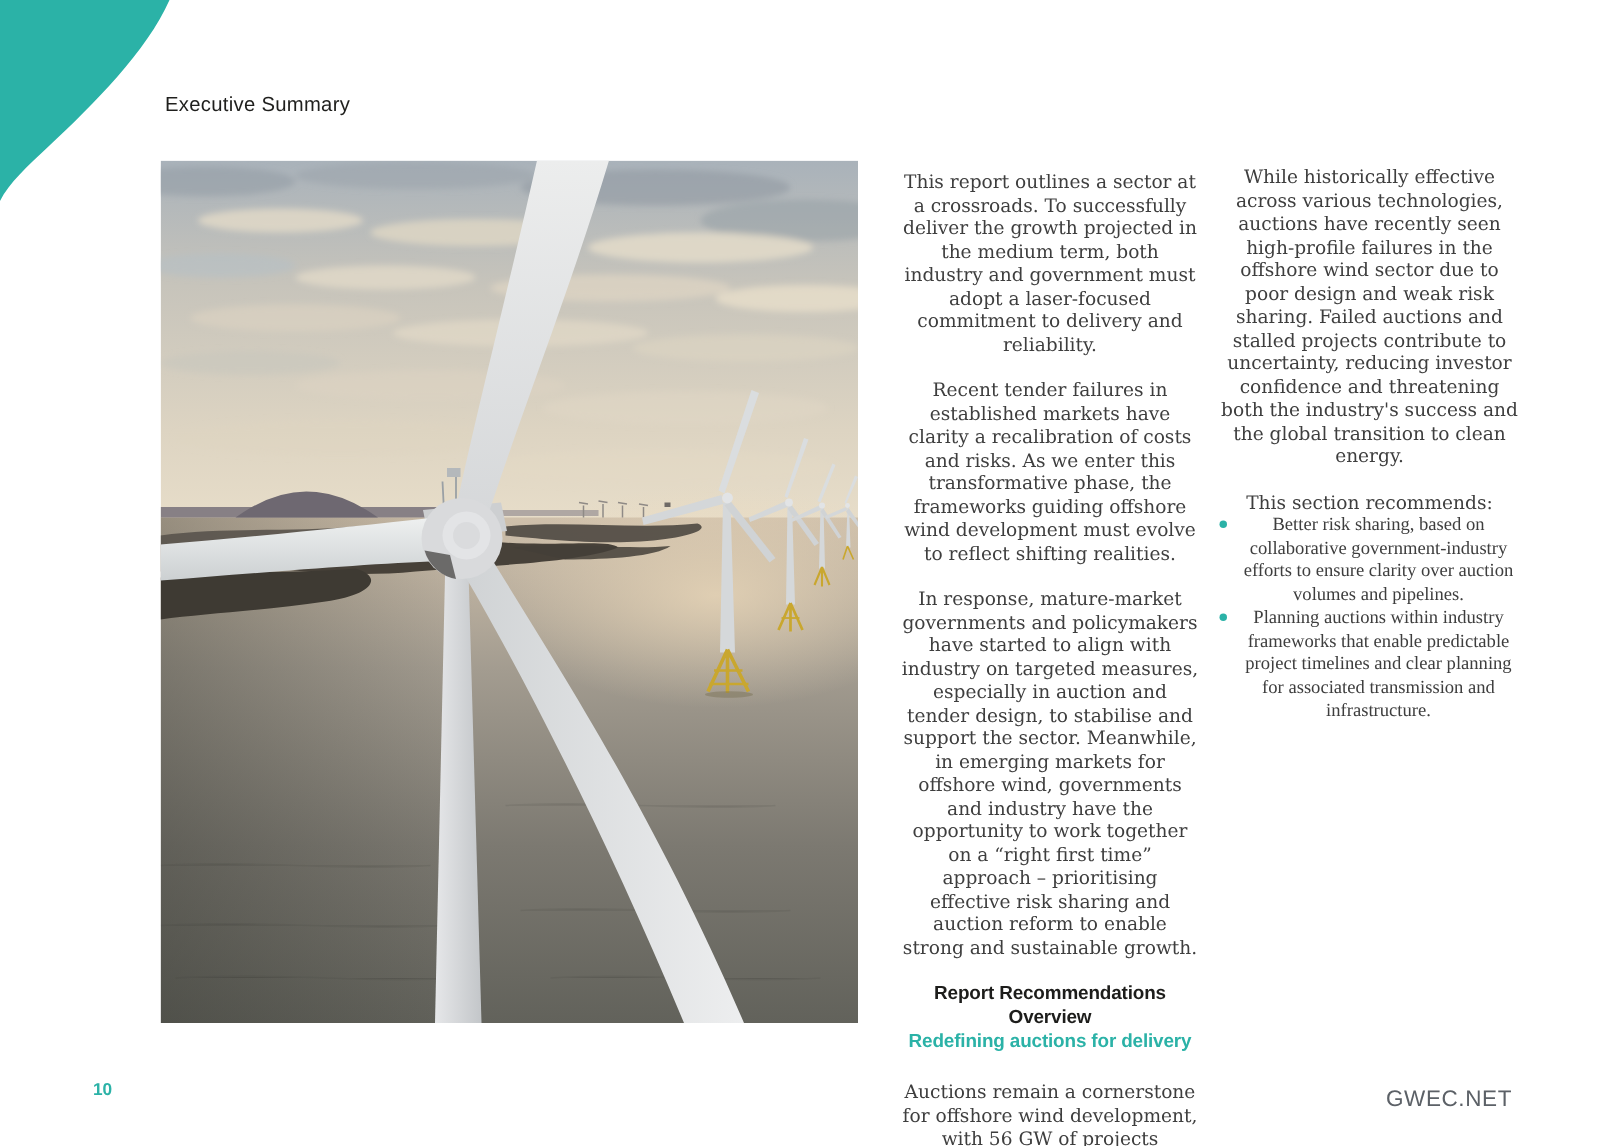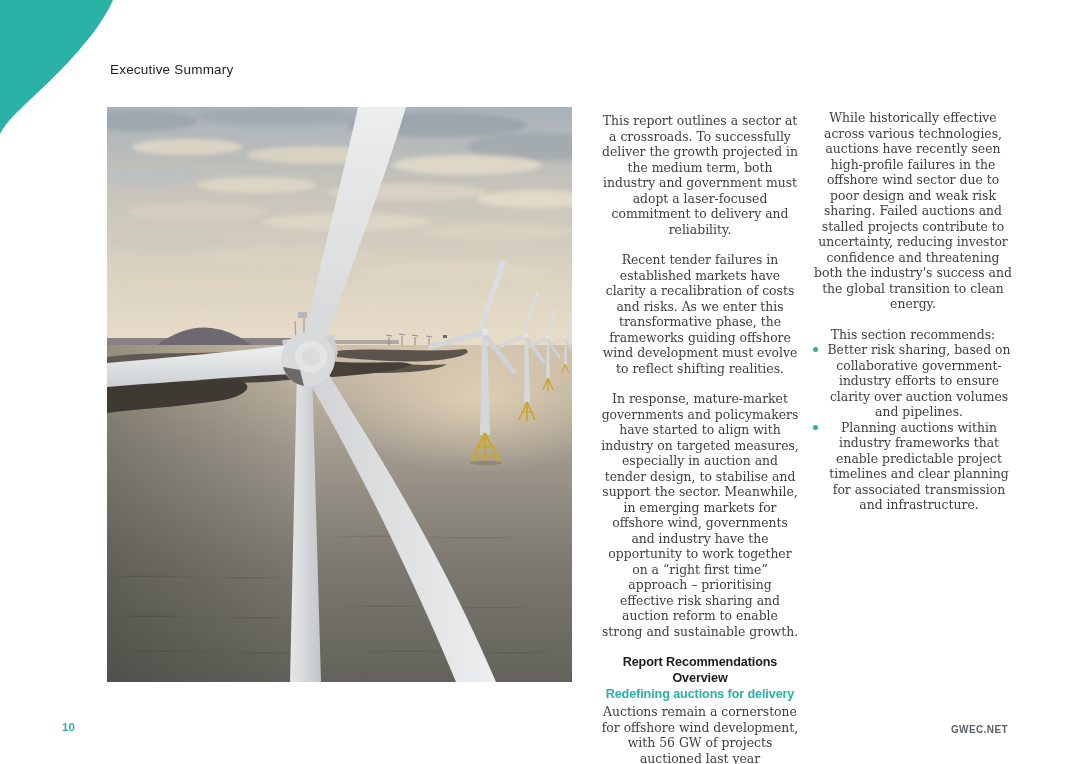--- a/index.html
+++ b/index.html
@@ -22,35 +22,35 @@
   }
   .col1{left:601px;width:198px;}
   .col2{left:813px;width:200px;}
   .col p{margin:0 0 15px 0;}
   .col p:last-child{margin-bottom:0;}
   h3.sec{
     margin:0;font-family:"Liberation Sans",sans-serif;font-weight:bold;
     font-size:12.6px;line-height:16px;color:#1d1d1b;letter-spacing:-.1px;
   }
   h3.sec.mt{margin-top:2px;}
-  h3.teal{color:#2bb2a7;margin-bottom:2px;}
+  h3.teal{color:#2bb2a7;margin-bottom:18px;}
   .spacer-sm{height:3px;}
   .bullets{margin:0;padding:0;list-style:none;}
-  .bullets li{position:relative;padding-left:12px;margin:0;}
+  .bullets li{position:relative;padding-left:12px;margin:0;font-family:Liberation Serif, serif;}
   .dot{
     position:absolute;left:0;top:5px;width:5px;height:5px;border-radius:50%;
     background:#2bb2a7;display:inline-block;
   }
   .pagenum{
     position:absolute;left:49px;top:721px;font-size:11.5px;font-weight:bold;
     color:#2bb2a7;font-family:"Liberation Sans",sans-serif;margin-left:13px;
   }
   .footer-url{
-    position:absolute;right:72px;top:724px;font-size:10px;color:#5c6167;
-    letter-spacing:.4px;font-family:"Liberation Sans",sans-serif;font-weight:bold;
+    position:absolute;right:72px;top:724px;font-size:15px;color:#5c6167;
+    letter-spacing:.4px;font-family:"Liberation Sans",sans-serif;
   }
 </style>
 </head>
 <body>
 
 <div class="page">
 
   <svg class="corner-accent" viewBox="0 0 130 145">
     <path d="M0,0 L113,0 C98,34 62,70 33,97 C18,111 6,122 0,134 Z" fill="#2bb2a7"></path>
   </svg>

